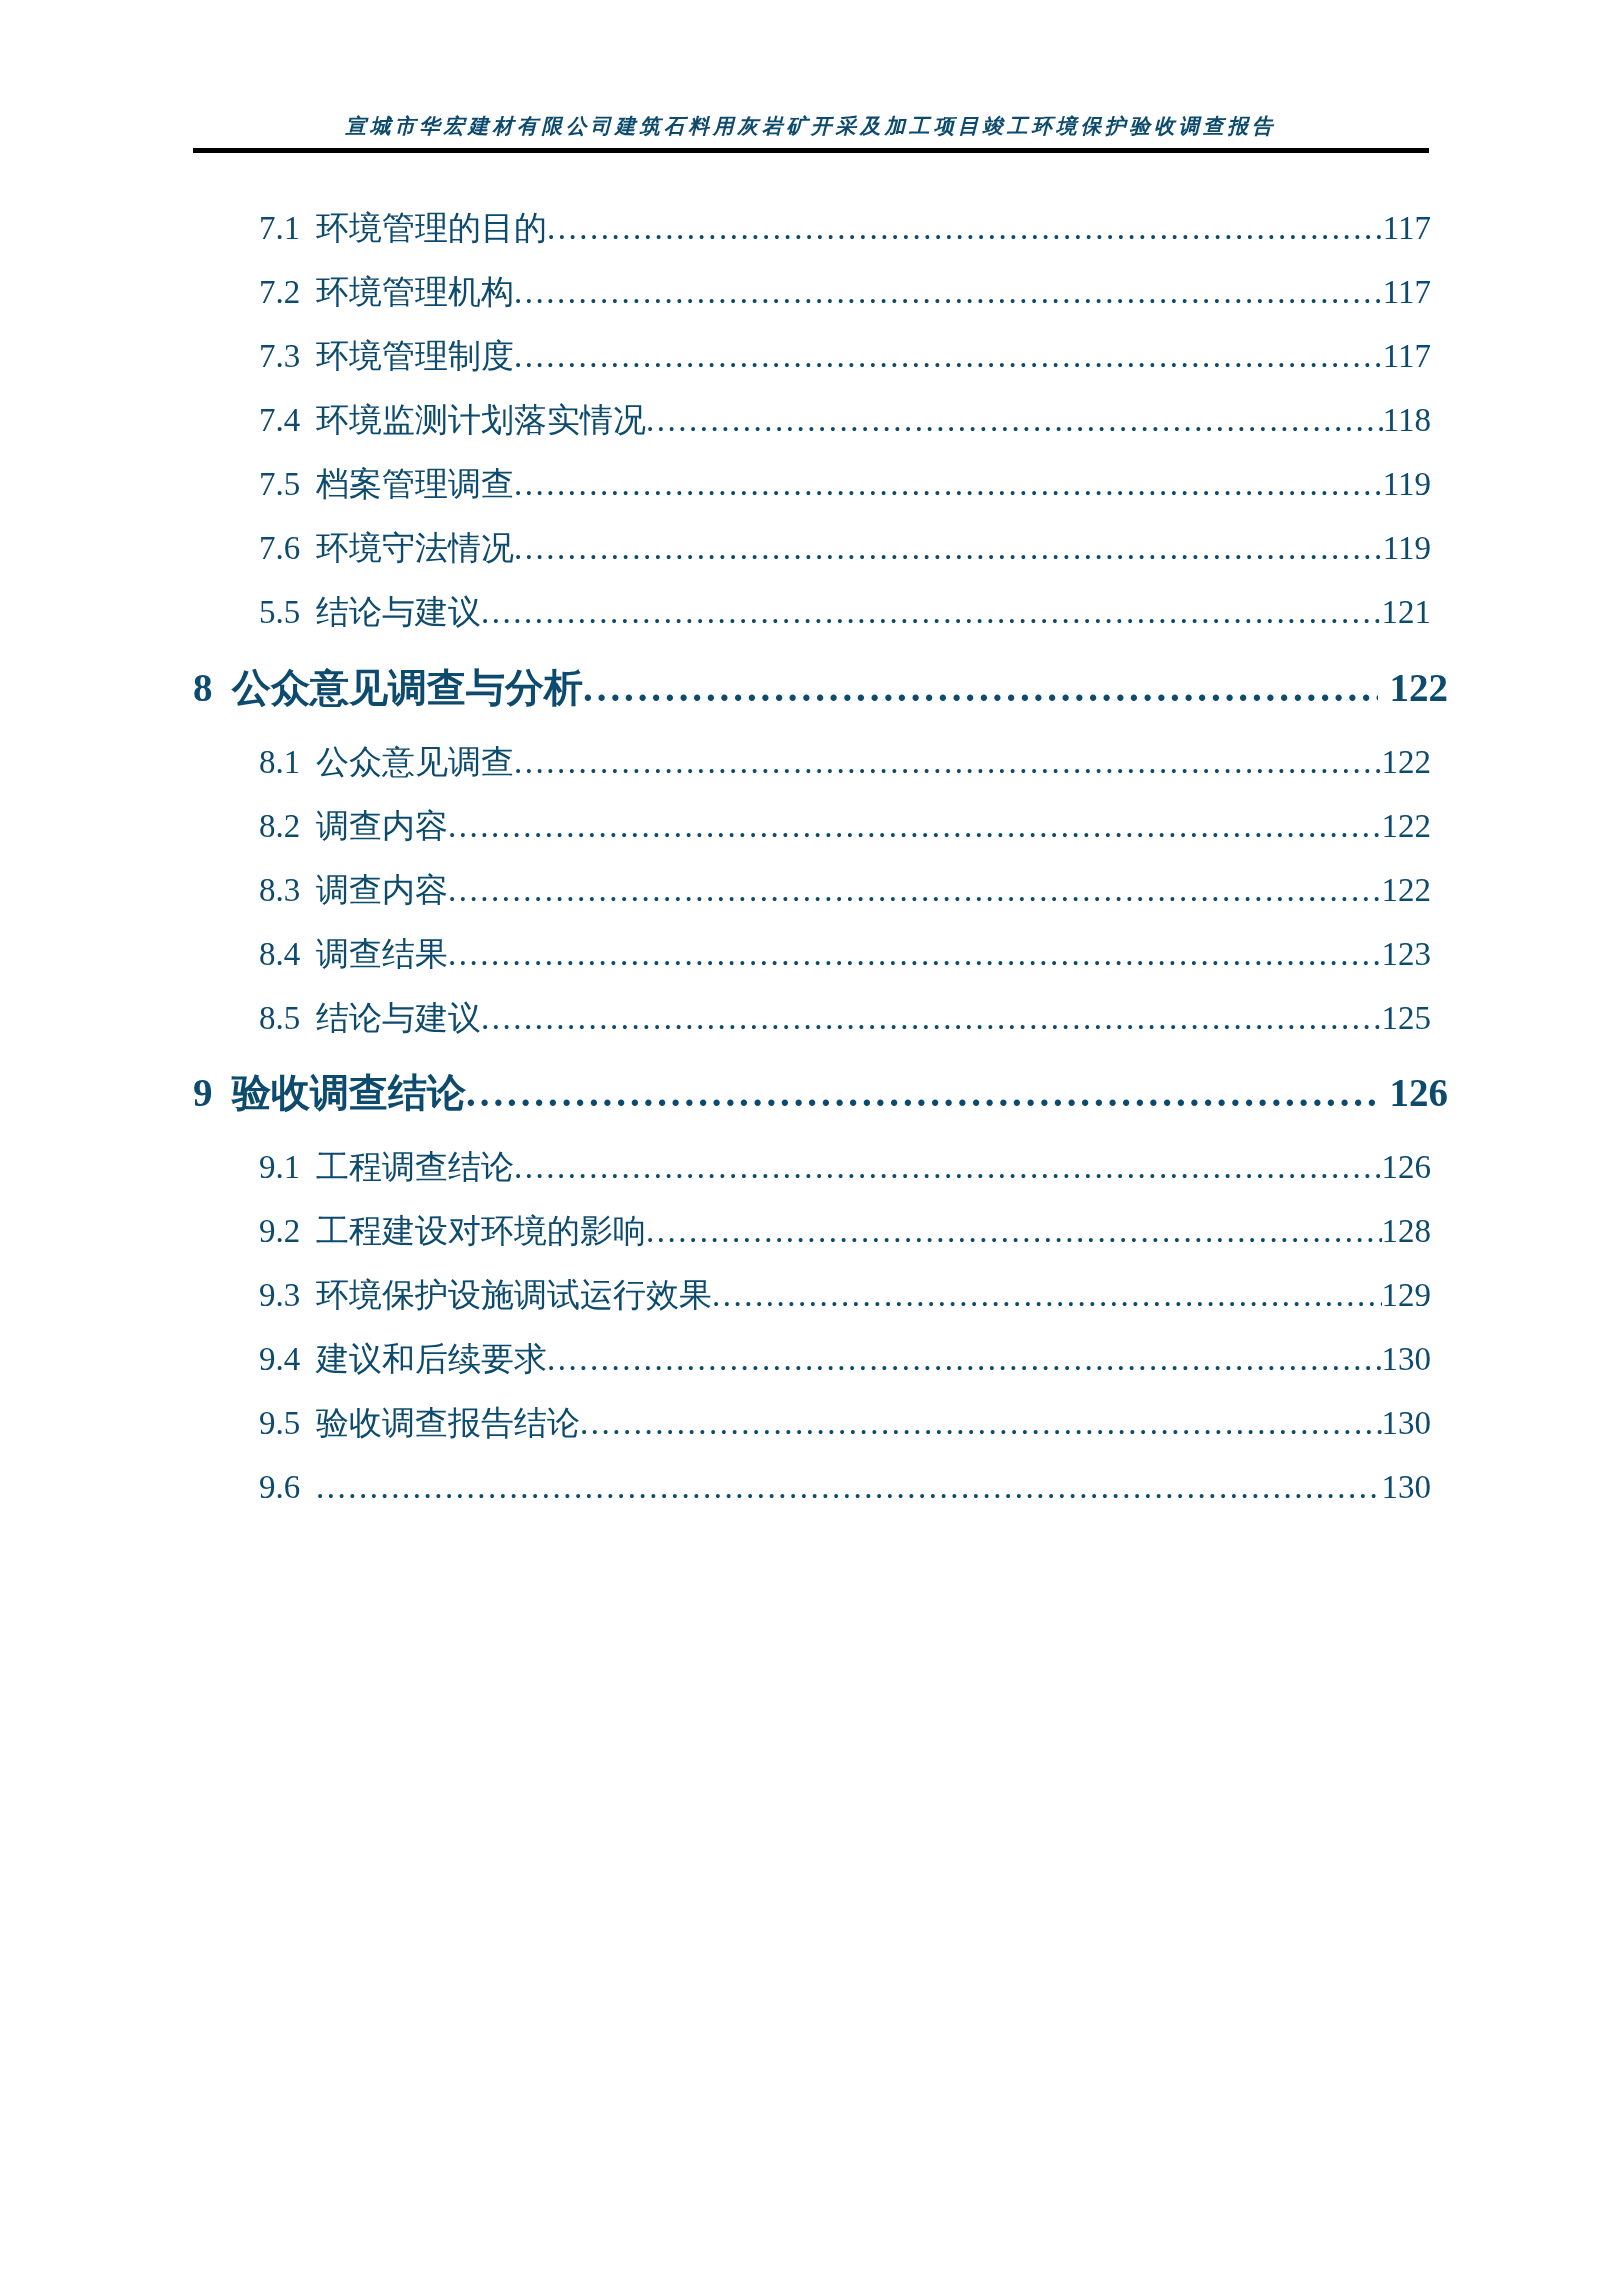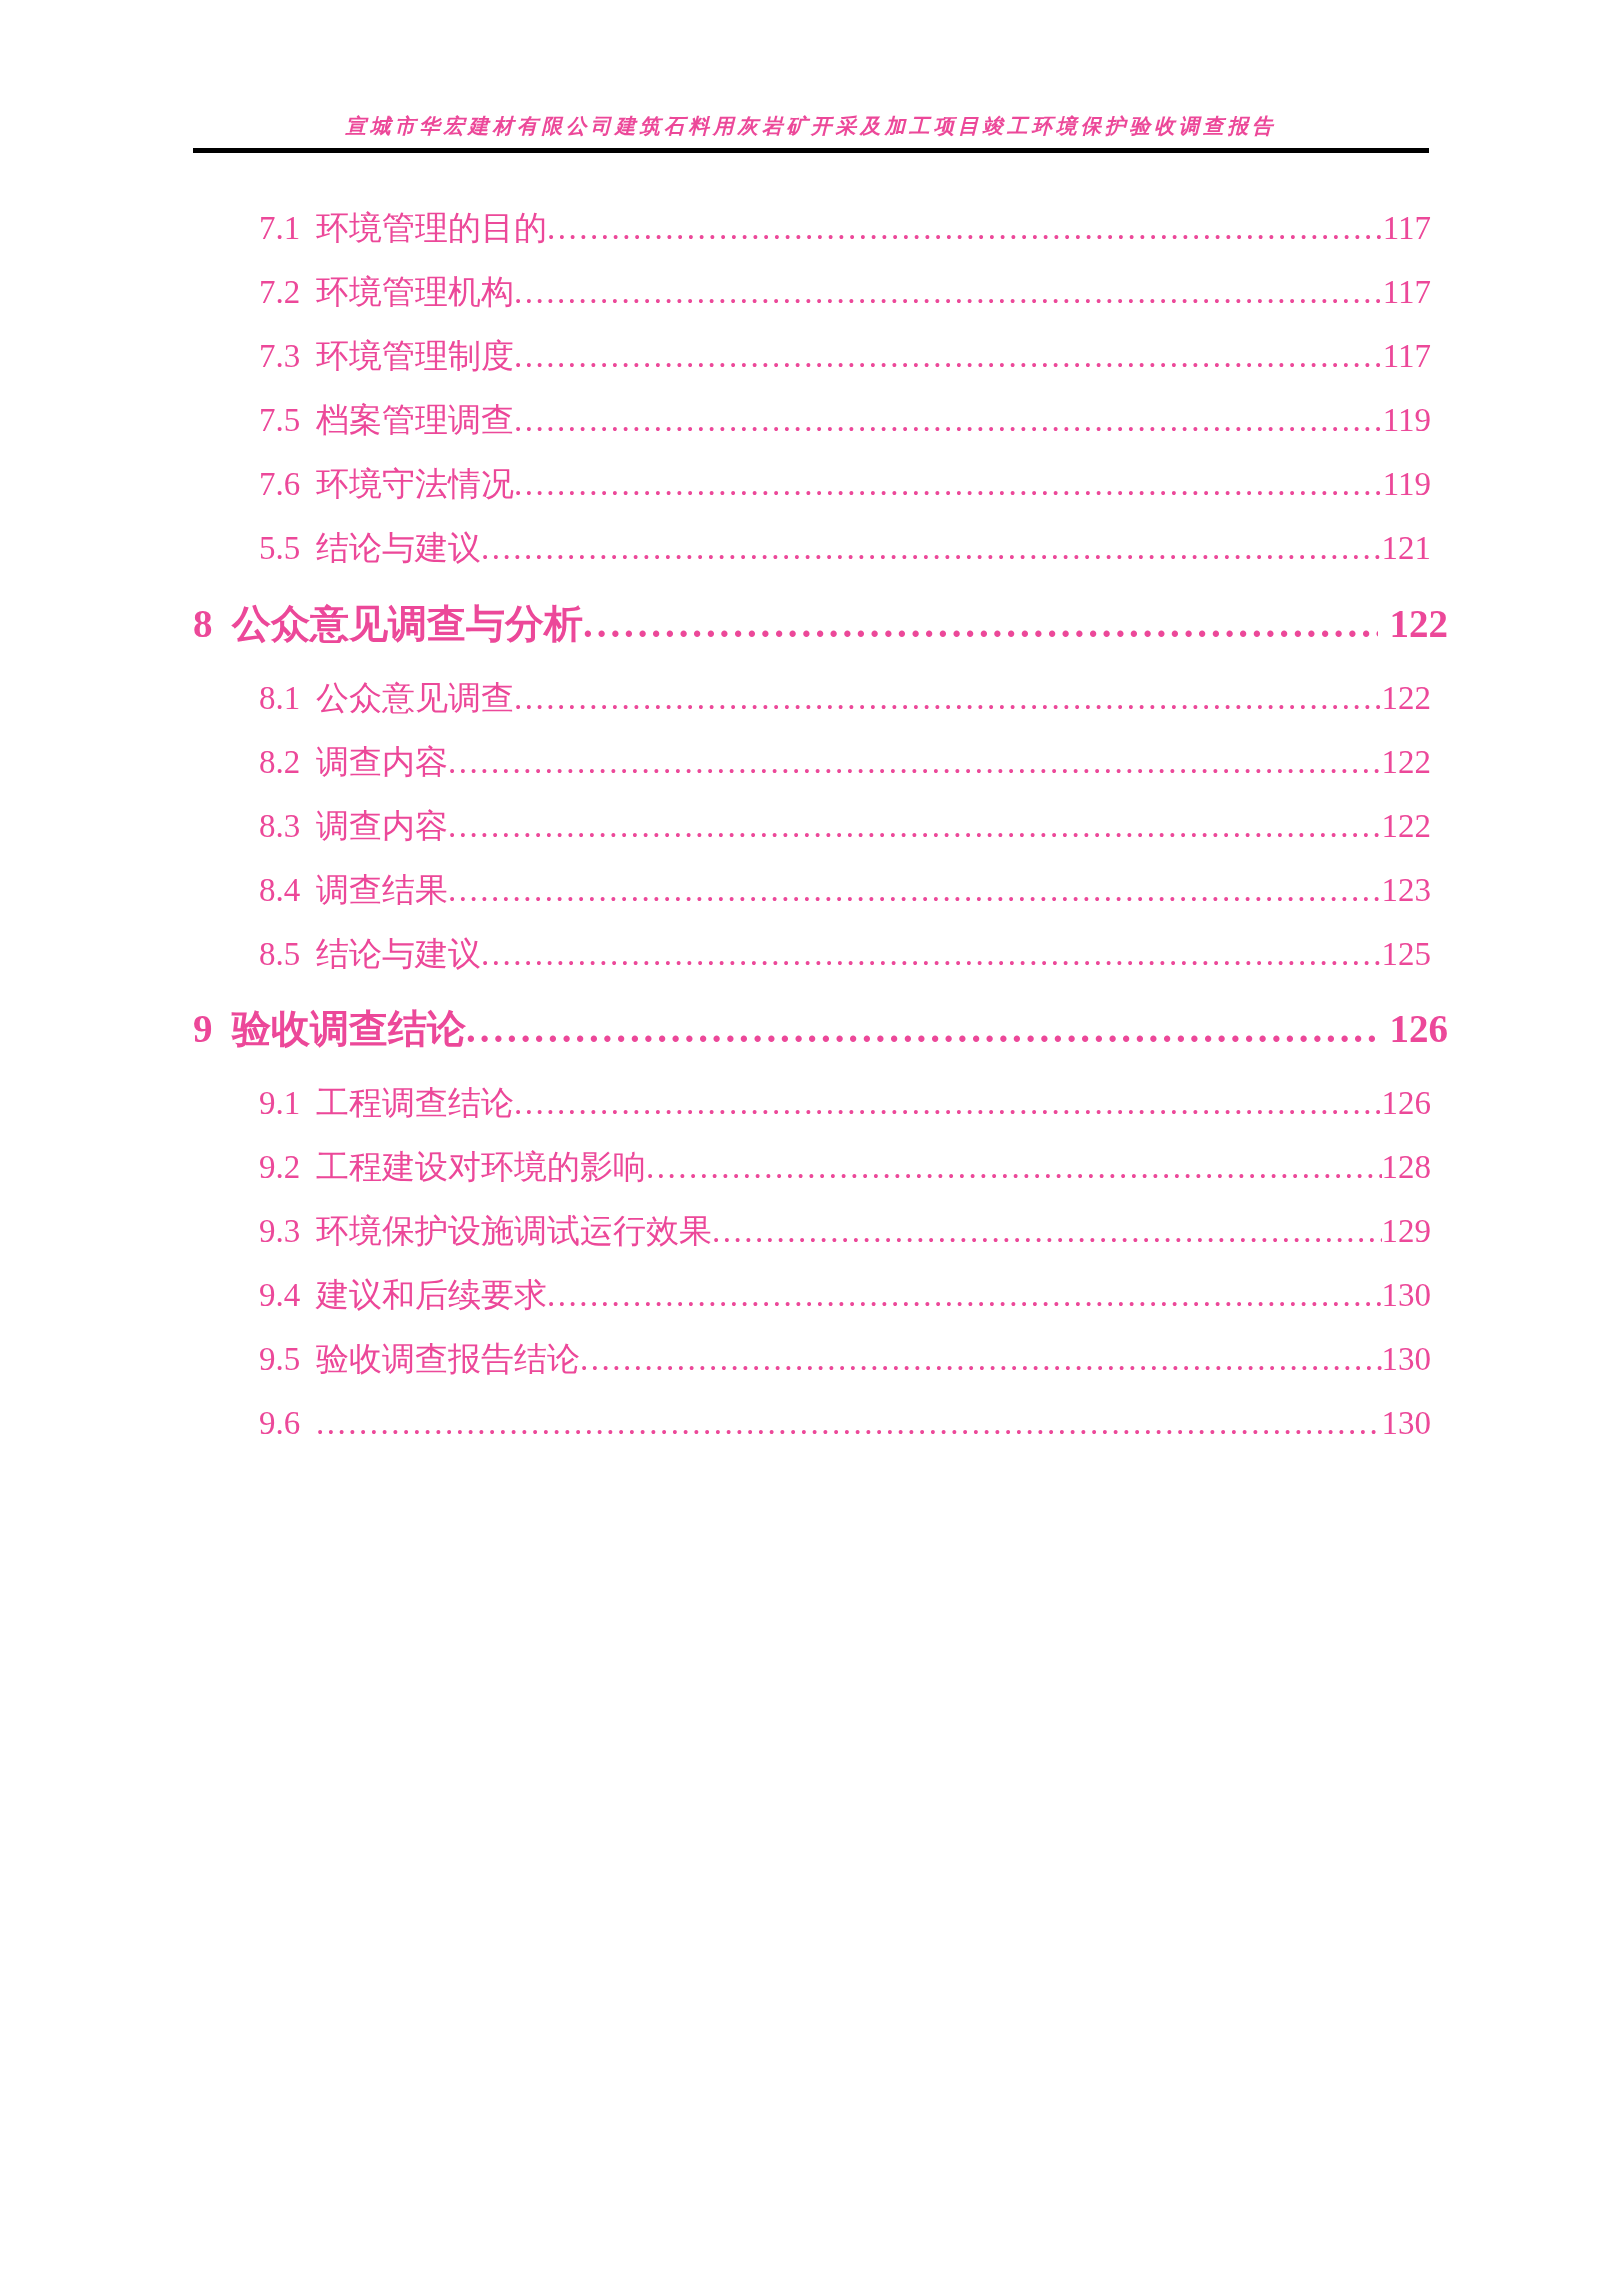--- a/index.html
+++ b/index.html
@@ -6,21 +6,21 @@
     margin: 0;
     padding: 0;
     background: #888;
   }
   .page {
     position: relative;
     width: 1621px;
     height: 2293px;
     margin: 0 auto;
     background: #ffffff;
-    color: #ec4899;
+    color: #0c4a6e;
     font-family: "Liberation Serif", "DejaVu Serif", serif;
     overflow: hidden;
   }
 
   
   .header {
     position: absolute;
     top: 112px;
     left: 193px;
     width: 1236px;
@@ -120,20 +120,26 @@
       <span class="toc-page">117</span>
     </div>
 
     <div class="toc-row lvl2">
       <span class="toc-num">7.3</span>
       <span class="toc-title">环境管理制度</span>
       <span class="toc-dots"></span>
       <span class="toc-page">117</span>
     </div>
 
+    <div class="toc-row lvl2">
+      <span class="toc-num">7.4</span>
+      <span class="toc-title">环境监测计划落实情况</span>
+      <span class="toc-dots"></span>
+      <span class="toc-page">118</span>
+    </div>
 
     <div class="toc-row lvl2">
       <span class="toc-num">7.5</span>
       <span class="toc-title">档案管理调查</span>
       <span class="toc-dots"></span>
       <span class="toc-page">119</span>
     </div>
 
     <div class="toc-row lvl2">
       <span class="toc-num">7.6</span>

